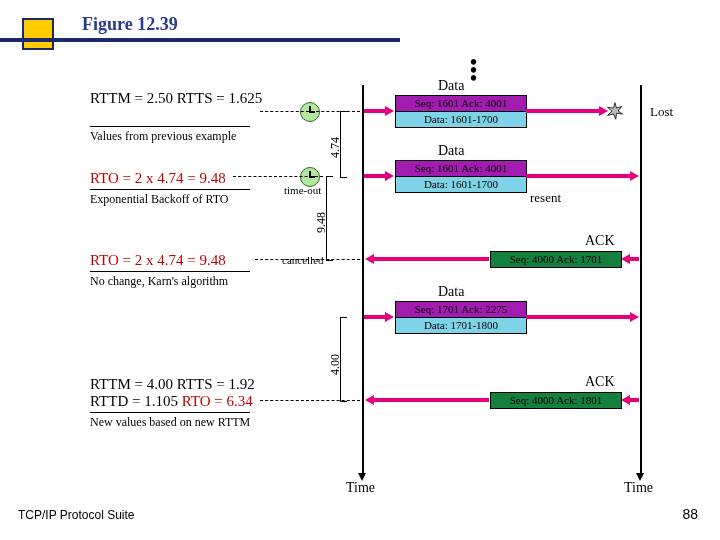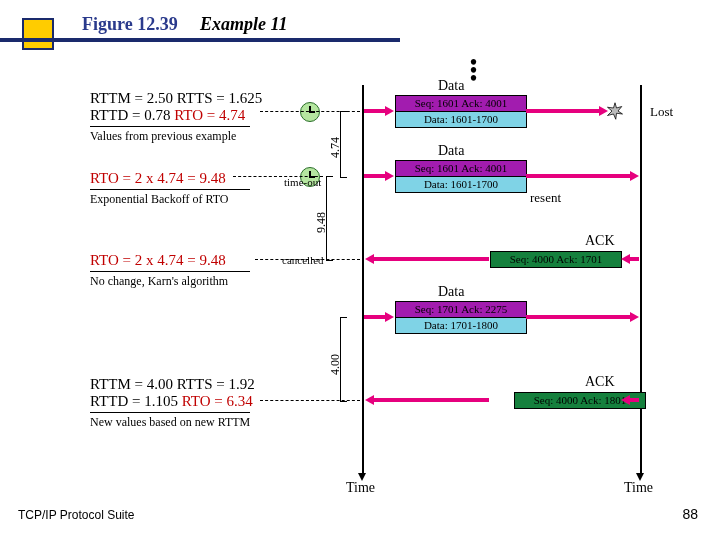--- a/index.html
+++ b/index.html
@@ -44,21 +44,20 @@
   .cancelled-lbl{position:absolute;font-size:11px}
   .dots{position:absolute;font-size:20px;font-weight:bold;line-height:8px}
 </style>
 </head>
 <body>
 
 <div class="slide">
   <div class="title-sq"></div>
   <div class="title-bar"></div>
   <div class="fig-title">Figure 12.39</div>
-  <div class="fig-sub">Example 11</div>
 
   <div class="diagram">
 
     <div class="dots" style="left:470px;top:-2px">•<br>•<br>•</div>
 
     <div class="vline" style="left:362px;top:25px;height:390px"></div>
     <div class="vline" style="left:640px;top:25px;height:390px"></div>
     <div class="tri-down" style="left:358px;top:413px"></div>
     <div class="tri-down" style="left:636px;top:413px"></div>
     <div class="time-lbl" style="left:346px;top:420px">Time</div>
@@ -112,21 +111,21 @@
     <div class="arrow-r" style="left:364px;top:253px;width:30px">
         <div class="shaft"></div>
         <div class="head"></div>
       </div>
     <div class="arrow-r" style="left:526px;top:253px;width:113px">
         <div class="shaft"></div>
         <div class="head"></div>
       </div>
 
     <div class="ack-lbl" style="left:585px;top:314px">ACK</div>
-    <div class="box ackbox" style="left:514px;top:332px;width:130px;height:15px">Seq: 4000  Ack: 1801</div>
+    <div class="box ackbox" style="left:490px;top:332px;width:130px;height:15px">Seq: 4000  Ack: 1801</div>
     <div class="arrow-l" style="left:365px;top:336px;width:124px">
         <div class="shaft"></div>
         <div class="head"></div>
       </div>
     <div class="arrow-l" style="left:621px;top:336px;width:18px">
         <div class="shaft"></div>
         <div class="head"></div>
       </div>
 
     <div class="timer" style="left:300px;top:42px"></div>
@@ -134,31 +133,30 @@
 
     <div class="bracket" style="left:340px;top:51px;width:6px;height:65px"></div>
     <div class="br-lbl" style="left:328px;top:98px">4.74</div>
 
     <div class="bracket" style="left:326px;top:116px;width:6px;height:83px"></div>
     <div class="br-lbl" style="left:314px;top:173px">9.48</div>
 
     <div class="bracket" style="left:340px;top:257px;width:6px;height:83px"></div>
     <div class="br-lbl" style="left:328px;top:315px">4.00</div>
 
-    <div class="timeout-lbl" style="left:284px;top:116px">time-out</div>
+    <div class="timeout-lbl" style="left:284px;top:124px">time-out</div>
     <div class="cancelled-lbl" style="left:282px;top:194px">cancelled</div>
 
     <div class="dash" style="left:260px;top:51px;width:100px"></div>
     <div class="dash" style="left:233px;top:116px;width:90px"></div>
     <div class="dash" style="left:255px;top:199px;width:105px"></div>
     <div class="dash" style="left:260px;top:340px;width:100px"></div>
 
     <div class="calc" style="left:90px;top:30px;width:175px">
       <div>RTTM = 2.50 RTTS = 1.625</div>
-      <div><span>RTTD = 0.78 </span><span class="rto">RTO = 4.74</span></div>
     </div>
     <div class="divider" style="top:66px"></div>
     <div class="calc calc-note" style="left:90px;top:68px">Values from previous example</div>
 
     <div class="calc" style="left:90px;top:110px;width:175px">
       <div><span class="rto">RTO = 2 x 4.74 = 9.48</span></div>
     </div>
     <div class="divider" style="top:129px"></div>
     <div class="calc calc-note" style="left:90px;top:131px">Exponential Backoff of RTO</div>
 

